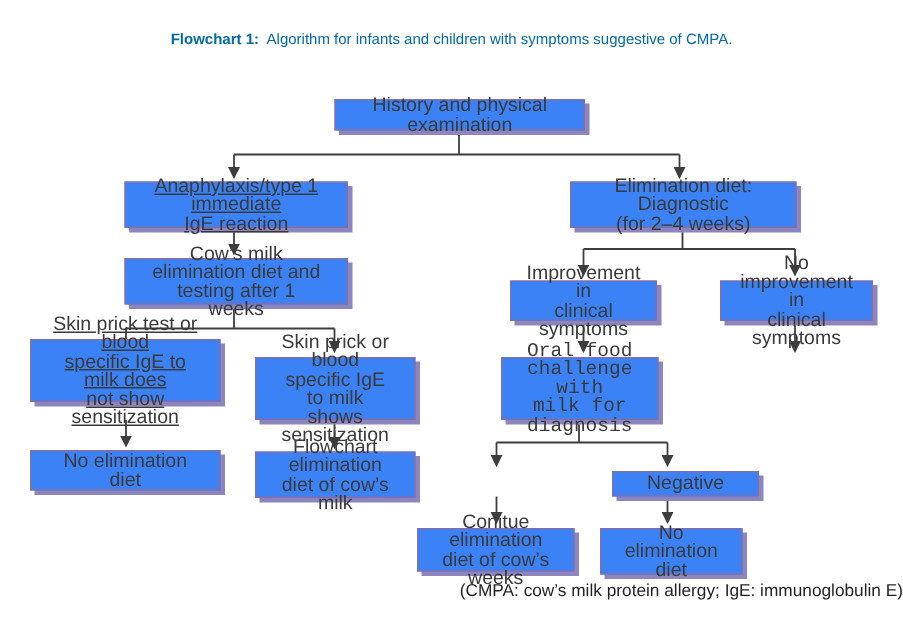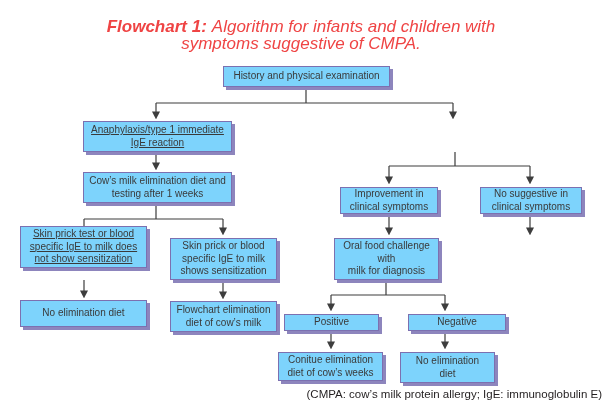--- a/index.html
+++ b/index.html
@@ -2,46 +2,46 @@
 <html><head>
 <meta charset="utf-8">
 <style>
   html,body{margin:0;padding:0;background:#ffffff;}
   .stage{
     position:relative;width:602px;height:413px;background:#ffffff;
     font-family:"Liberation Sans",sans-serif;overflow:hidden;
   }
   .title{
     position:absolute;left:91px;top:18px;width:420px;
-    text-align:center;font-size:17px;line-height:17px;color:#ef4444;font-style:italic;
+    text-align:center;font-size:10px;line-height:17px;color:#0369a1;
   }
   .title .bold{font-weight:bold;margin-right:5px;}
   .caption{
     position:absolute;left:0;top:388px;width:602px;
     text-align:right;font-size:11.5px;color:#231f20;
   }
   .connectors{position:absolute;left:0;top:0;pointer-events:none;}
   .box{
     position:absolute;box-sizing:border-box;
-    background:#7dd3fc;border:1px solid #7c70b0;
+    background:#3b82f6;border:1px solid #7c70b0;
     box-shadow:3px 3px 0 #8d85bd;
     display:flex;align-items:center;justify-content:center;
     text-align:center;white-space:pre-line;
-    font-size:10px;line-height:12.5px;color:#3a3a3a;
-    padding:1px 2px;
+    font-size:13px;line-height:12.5px;color:#3a3a3a;
+    padding:1px 14px;
   }
   .b-history{left:223px;top:66px;width:167px;height:21px;}
   .b-anaphylaxis{left:83px;top:121px;width:149px;height:31px;text-decoration:underline;}
   .b-elim-diet{left:380px;top:121px;width:151px;height:31px;}
   .b-cows-milk{left:83px;top:172px;width:149px;height:31px;}
   .b-improvement{left:340px;top:187px;width:98px;height:27px;}
   .b-no-improvement{left:480px;top:187px;width:102px;height:27px;}
   .b-skin-neg{left:20px;top:226px;width:127px;height:42px;text-decoration:underline;}
   .b-skin-pos{left:170px;top:238px;width:107px;height:42px;}
-  .b-oral-food{left:334px;top:238px;width:105px;height:42px;}
+  .b-oral-food{left:334px;top:238px;width:105px;height:42px;font-family:Liberation Mono, monospace;}
   .b-to-stop{left:483px;top:238px;width:105px;height:42px;}
   .b-no-elim-left{left:20px;top:300px;width:127px;height:27px;}
   .b-continue-elim{left:170px;top:301px;width:107px;height:31px;}
   .b-positive{left:284px;top:314px;width:95px;height:17px;}
   .b-negative{left:408px;top:314px;width:98px;height:17px;}
   .b-conitue{left:278px;top:352px;width:105px;height:29px;}
   .b-no-elim-right{left:400px;top:352px;width:95px;height:31px;}
 </style>
 </head>
 <body>
@@ -77,39 +77,40 @@
       <path d="M331,295 V309" marker-end="url(#arrow)"></path>
       <path d="M445,295 V309" marker-end="url(#arrow)"></path>
       <path d="M331,331 V347" marker-end="url(#arrow)"></path>
       <path d="M445,331 V347" marker-end="url(#arrow)"></path>
     </g>
   </svg>
 
   <div class="box b-history">History and physical examination</div>
   <div class="box b-anaphylaxis">Anaphylaxis/type 1 immediate
 IgE reaction</div>
+  <div class="box b-elim-diet">Elimination diet: Diagnostic
+(for 2–4 weeks)</div>
   <div class="box b-cows-milk">Cow’s milk elimination diet and
 testing after 1 weeks</div>
   <div class="box b-improvement">Improvement in
 clinical symptoms</div>
-  <div class="box b-no-improvement">No suggestive in
+  <div class="box b-no-improvement">No improvement in
 clinical symptoms</div>
   <div class="box b-skin-neg">Skin prick test or blood
 specific IgE to milk does
 not show sensitization</div>
   <div class="box b-skin-pos">Skin prick or blood
 specific IgE to milk
 shows sensitization</div>
   <div class="box b-oral-food">Oral food challenge
 with
 milk for diagnosis</div>
   <div class="box b-no-elim-left">No elimination diet</div>
   <div class="box b-continue-elim">Flowchart elimination
 diet of cow’s milk</div>
-  <div class="box b-positive">Positive</div>
   <div class="box b-negative">Negative</div>
   <div class="box b-conitue">Conitue elimination
 diet of cow’s weeks</div>
   <div class="box b-no-elim-right">No elimination
 diet</div>
 
   <div class="caption">(CMPA: cow’s milk protein allergy; IgE: immunoglobulin E)</div>
 
 </div>
 

